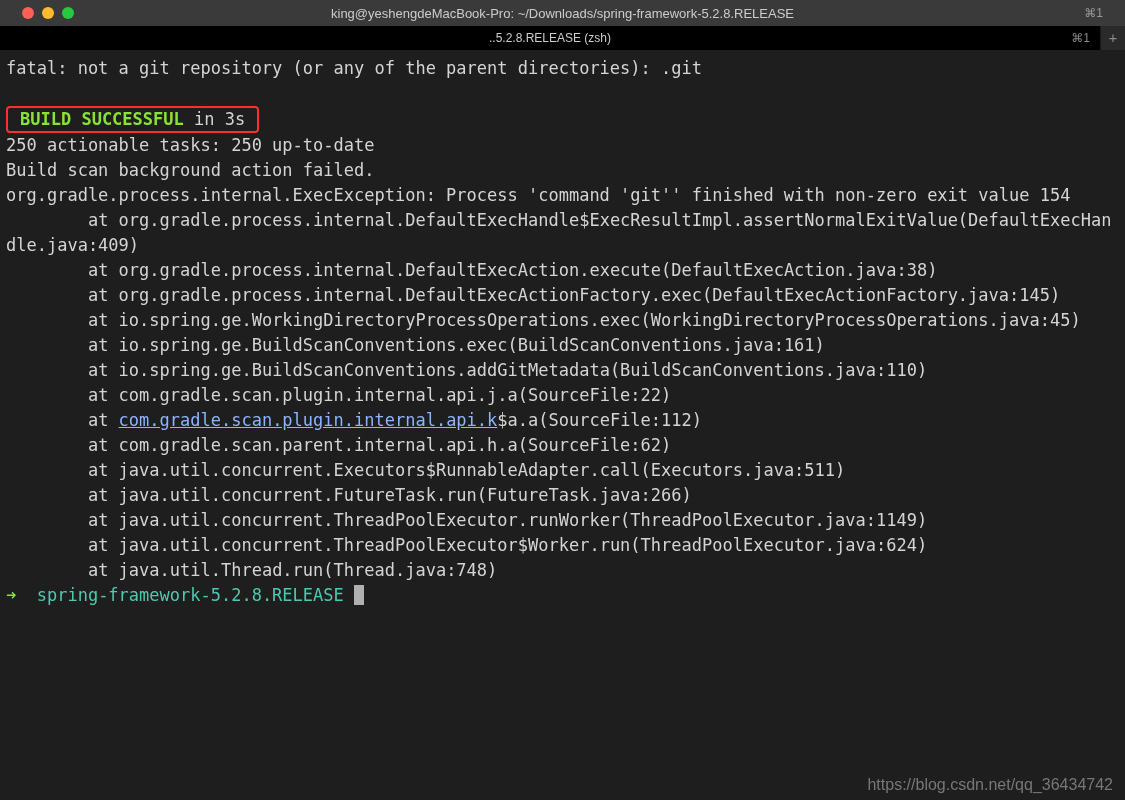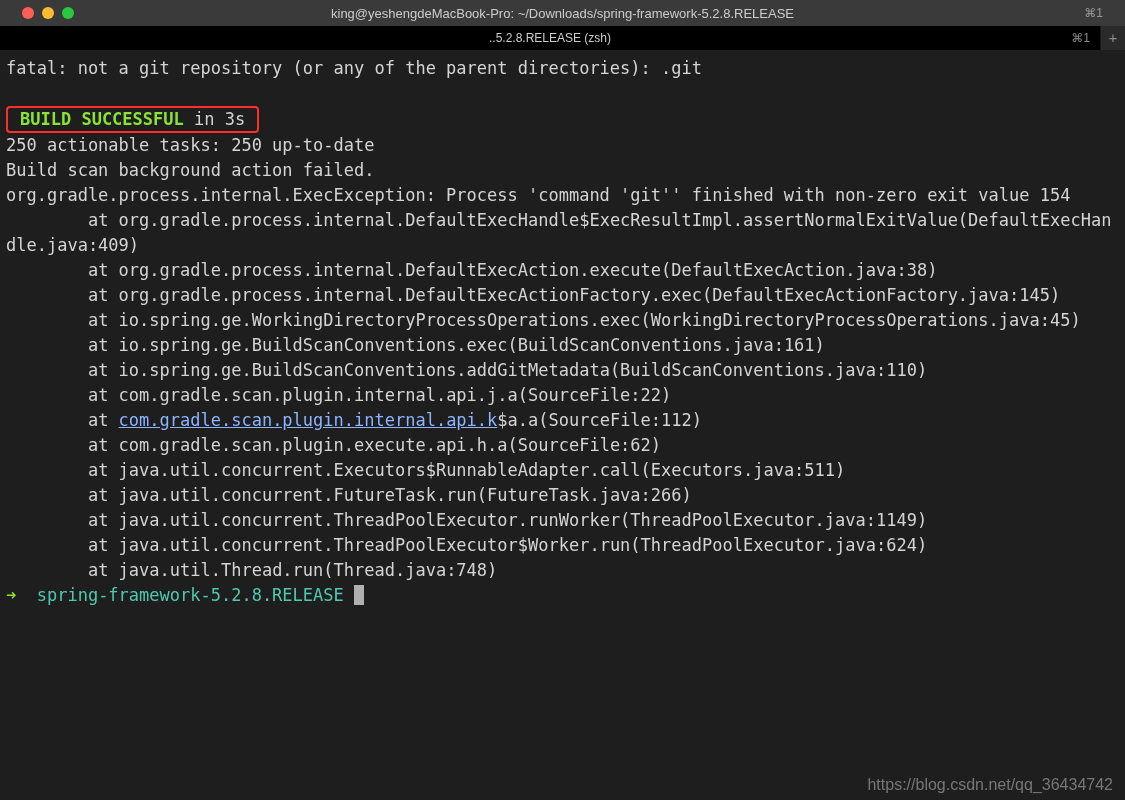--- a/index.html
+++ b/index.html
@@ -159,21 +159,21 @@
 <span>Build scan background action failed.</span>
 <span>org.gradle.process.internal.ExecException: Process 'command 'git'' finished with non-zero exit value 154</span>
 <span class="indent-at">org.gradle.process.internal.DefaultExecHandle$ExecResultImpl.assertNormalExitValue(DefaultExecHandle.java:409)</span>
 <span class="indent-at">org.gradle.process.internal.DefaultExecAction.execute(DefaultExecAction.java:38)</span>
 <span class="indent-at">org.gradle.process.internal.DefaultExecActionFactory.exec(DefaultExecActionFactory.java:145)</span>
 <span class="indent-at">io.spring.ge.WorkingDirectoryProcessOperations.exec(WorkingDirectoryProcessOperations.java:45)</span>
 <span class="indent-at">io.spring.ge.BuildScanConventions.exec(BuildScanConventions.java:161)</span>
 <span class="indent-at">io.spring.ge.BuildScanConventions.addGitMetadata(BuildScanConventions.java:110)</span>
 <span class="indent-at">com.gradle.scan.plugin.internal.api.j.a(SourceFile:22)</span>
 <span>        at <span class="link">com.gradle.scan.plugin.internal.api.k</span><span>$a.a(SourceFile:112)</span></span>
-<span class="indent-at">com.gradle.scan.plugin.execute.api.h.a(SourceFile:62)</span>
+<span class="indent-at">com.gradle.scan.parent.internal.api.h.a(SourceFile:62)</span>
 <span class="indent-at">java.util.concurrent.Executors$RunnableAdapter.call(Executors.java:511)</span>
 <span class="indent-at">java.util.concurrent.FutureTask.run(FutureTask.java:266)</span>
 <span class="indent-at">java.util.concurrent.ThreadPoolExecutor.runWorker(ThreadPoolExecutor.java:1149)</span>
 <span class="indent-at">java.util.concurrent.ThreadPoolExecutor$Worker.run(ThreadPoolExecutor.java:624)</span>
 <span class="indent-at">java.util.Thread.run(Thread.java:748)</span>
 <span class="prompt-arrow">➜  </span><span class="prompt-path">spring-framework-5.2.8.RELEASE </span><span class="cursor"></span></div>
 
 <div class="watermark">https://blog.csdn.net/qq_36434742</div>
 
 </body></html>

